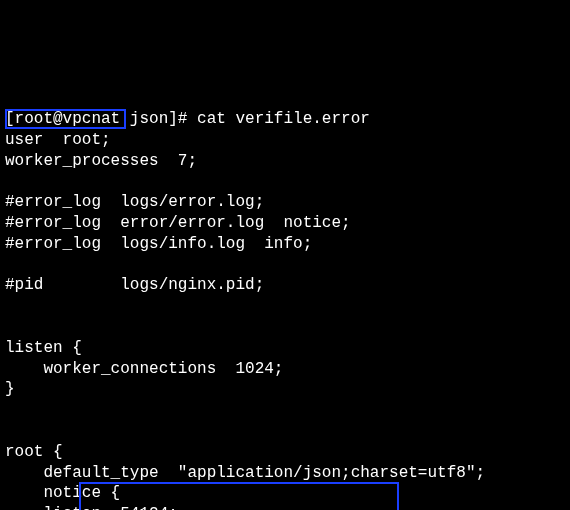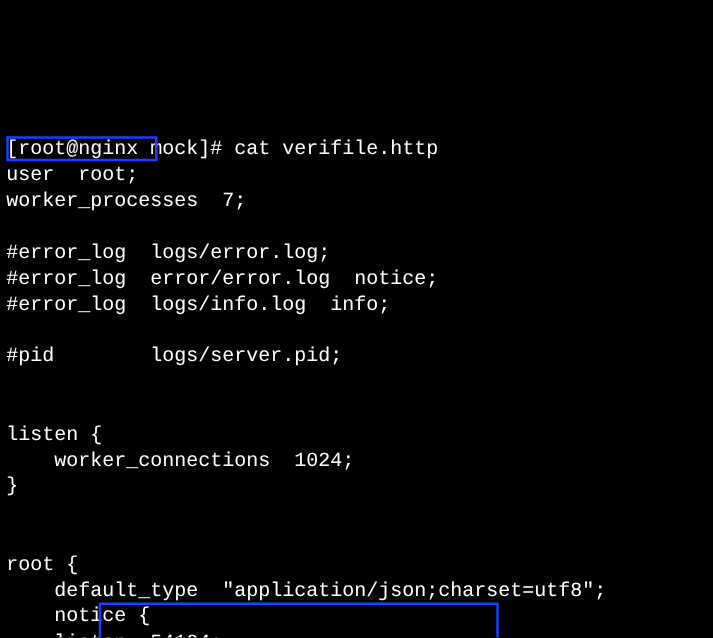--- a/index.html
+++ b/index.html
@@ -40,29 +40,29 @@
       height: 62px;
       pointer-events: none;
     }
   </style>
 </head>
 <body>
 
 
 
 <div class="terminal">
-<span><span>[root@nginx mock]# </span><span>cat verifile.http</span></span>
+<span><span>[root@vpcnat json]# </span><span>cat verifile.error</span></span>
 <span>user  root;</span>
 <span>worker_processes  7;</span>
 <span></span>
 <span>#error_log  logs/error.log;</span>
 <span>#error_log  error/error.log  notice;</span>
 <span>#error_log  logs/info.log  info;</span>
 <span></span>
-<span>#pid        logs/server.pid;</span>
+<span>#pid        logs/nginx.pid;</span>
 <span></span>
 <span></span>
 <span>listen {</span>
 <span>    worker_connections  1024;</span>
 <span>}</span>
 <span></span>
 <span></span>
 <span>root {</span>
 <span>    default_type  "application/json;charset=utf8";</span>
 <span>    notice {</span>

